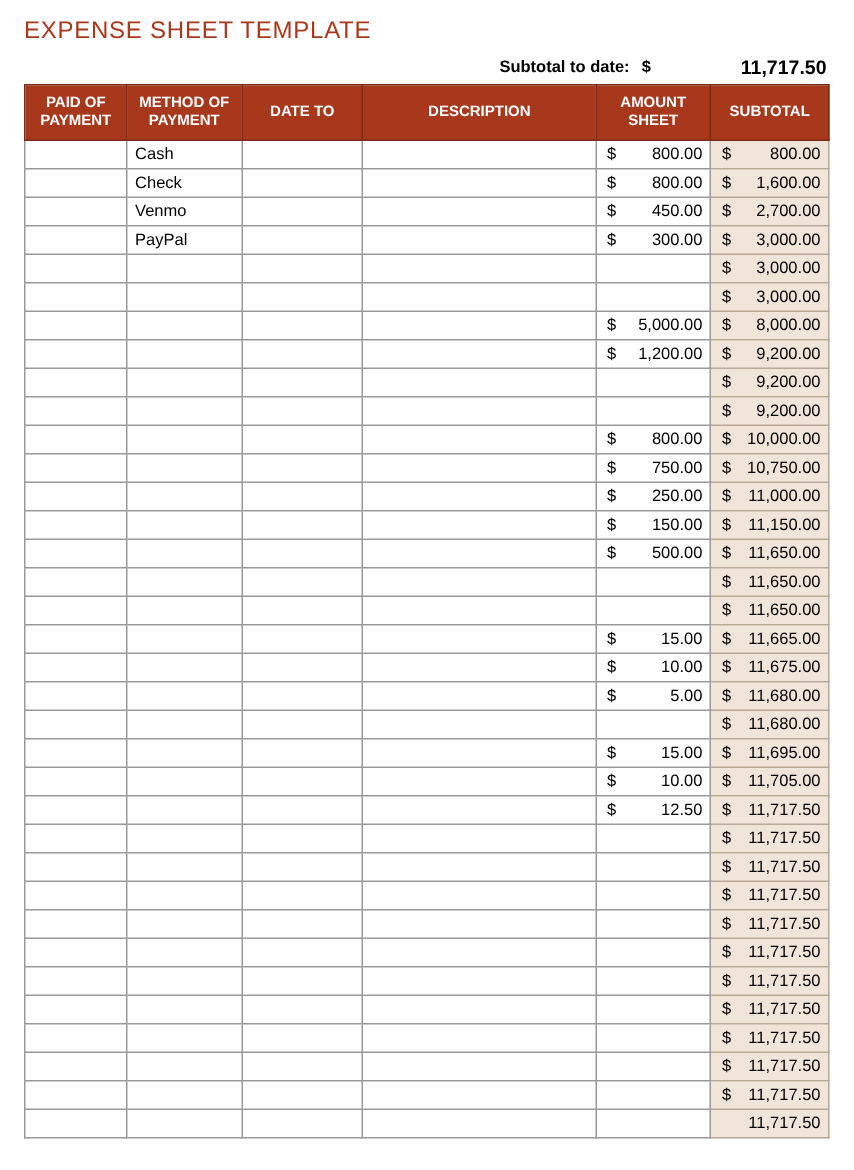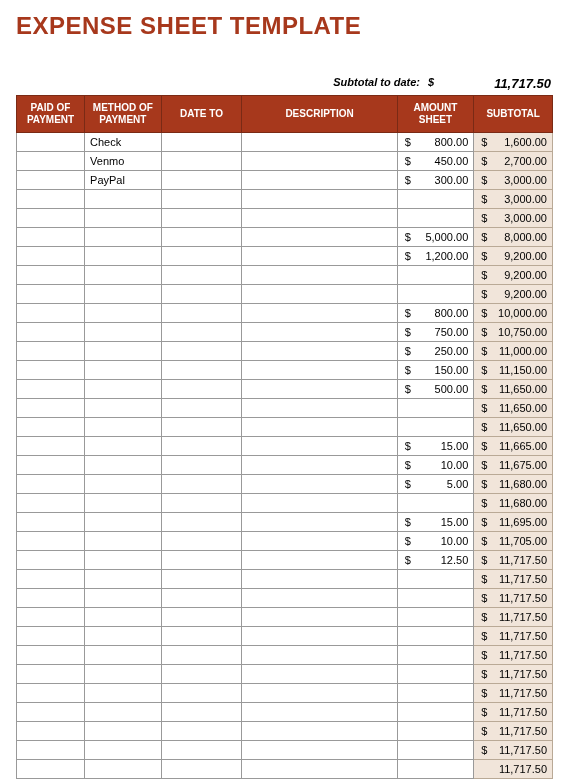--- a/index.html
+++ b/index.html
@@ -5,33 +5,32 @@
   * { box-sizing: border-box; margin: 0; padding: 0; }
   body {
     width: 569px;
     height: 780px;
     background: #ffffff;
     font-family: Arial, sans-serif;
     padding: 12px 16px;
   }
   .title {
     color: #A7381C;
-    font-size: 24px;
-    font-weight: bold;
+    font-size: 16px;
+    font-weight: normal;
     letter-spacing: 0.5px;
-    margin-bottom: 36px;
+    margin-bottom: 7px;
   }
   .subtotal-line {
     display: flex;
     justify-content: flex-end;
-    align-items: flex-start;
+    align-items: center;
     font-size: 11px;
     margin-bottom: 4px;
     padding-right: 2px;
-    font-style: italic;
   }
   .subtotal-label {
     font-weight: bold;
     margin-right: 8px;
   }
   .subtotal-dollar {
     font-weight: bold;
     margin-right: 60px;
   }
   .subtotal-value {
@@ -113,20 +112,28 @@
       <th>METHOD OF PAYMENT</th>
       <th>DATE TO</th>
       <th>DESCRIPTION</th>
       <th>AMOUNT SHEET</th>
       <th>SUBTOTAL</th>
     </tr>
   </thead>
   <tbody id="rows">
       <tr>
         <td></td>
+        <td class="method">Cash</td>
+        <td></td>
+        <td></td>
+        <td class="amount"><span class="d">$</span>800.00</td>
+        <td class="subtotal"><span class="d">$</span>800.00</td>
+      </tr>
+      <tr>
+        <td></td>
         <td class="method">Check</td>
         <td></td>
         <td></td>
         <td class="amount"><span class="d">$</span>800.00</td>
         <td class="subtotal"><span class="d">$</span>1,600.00</td>
       </tr>
       <tr>
         <td></td>
         <td class="method">Venmo</td>
         <td></td>

